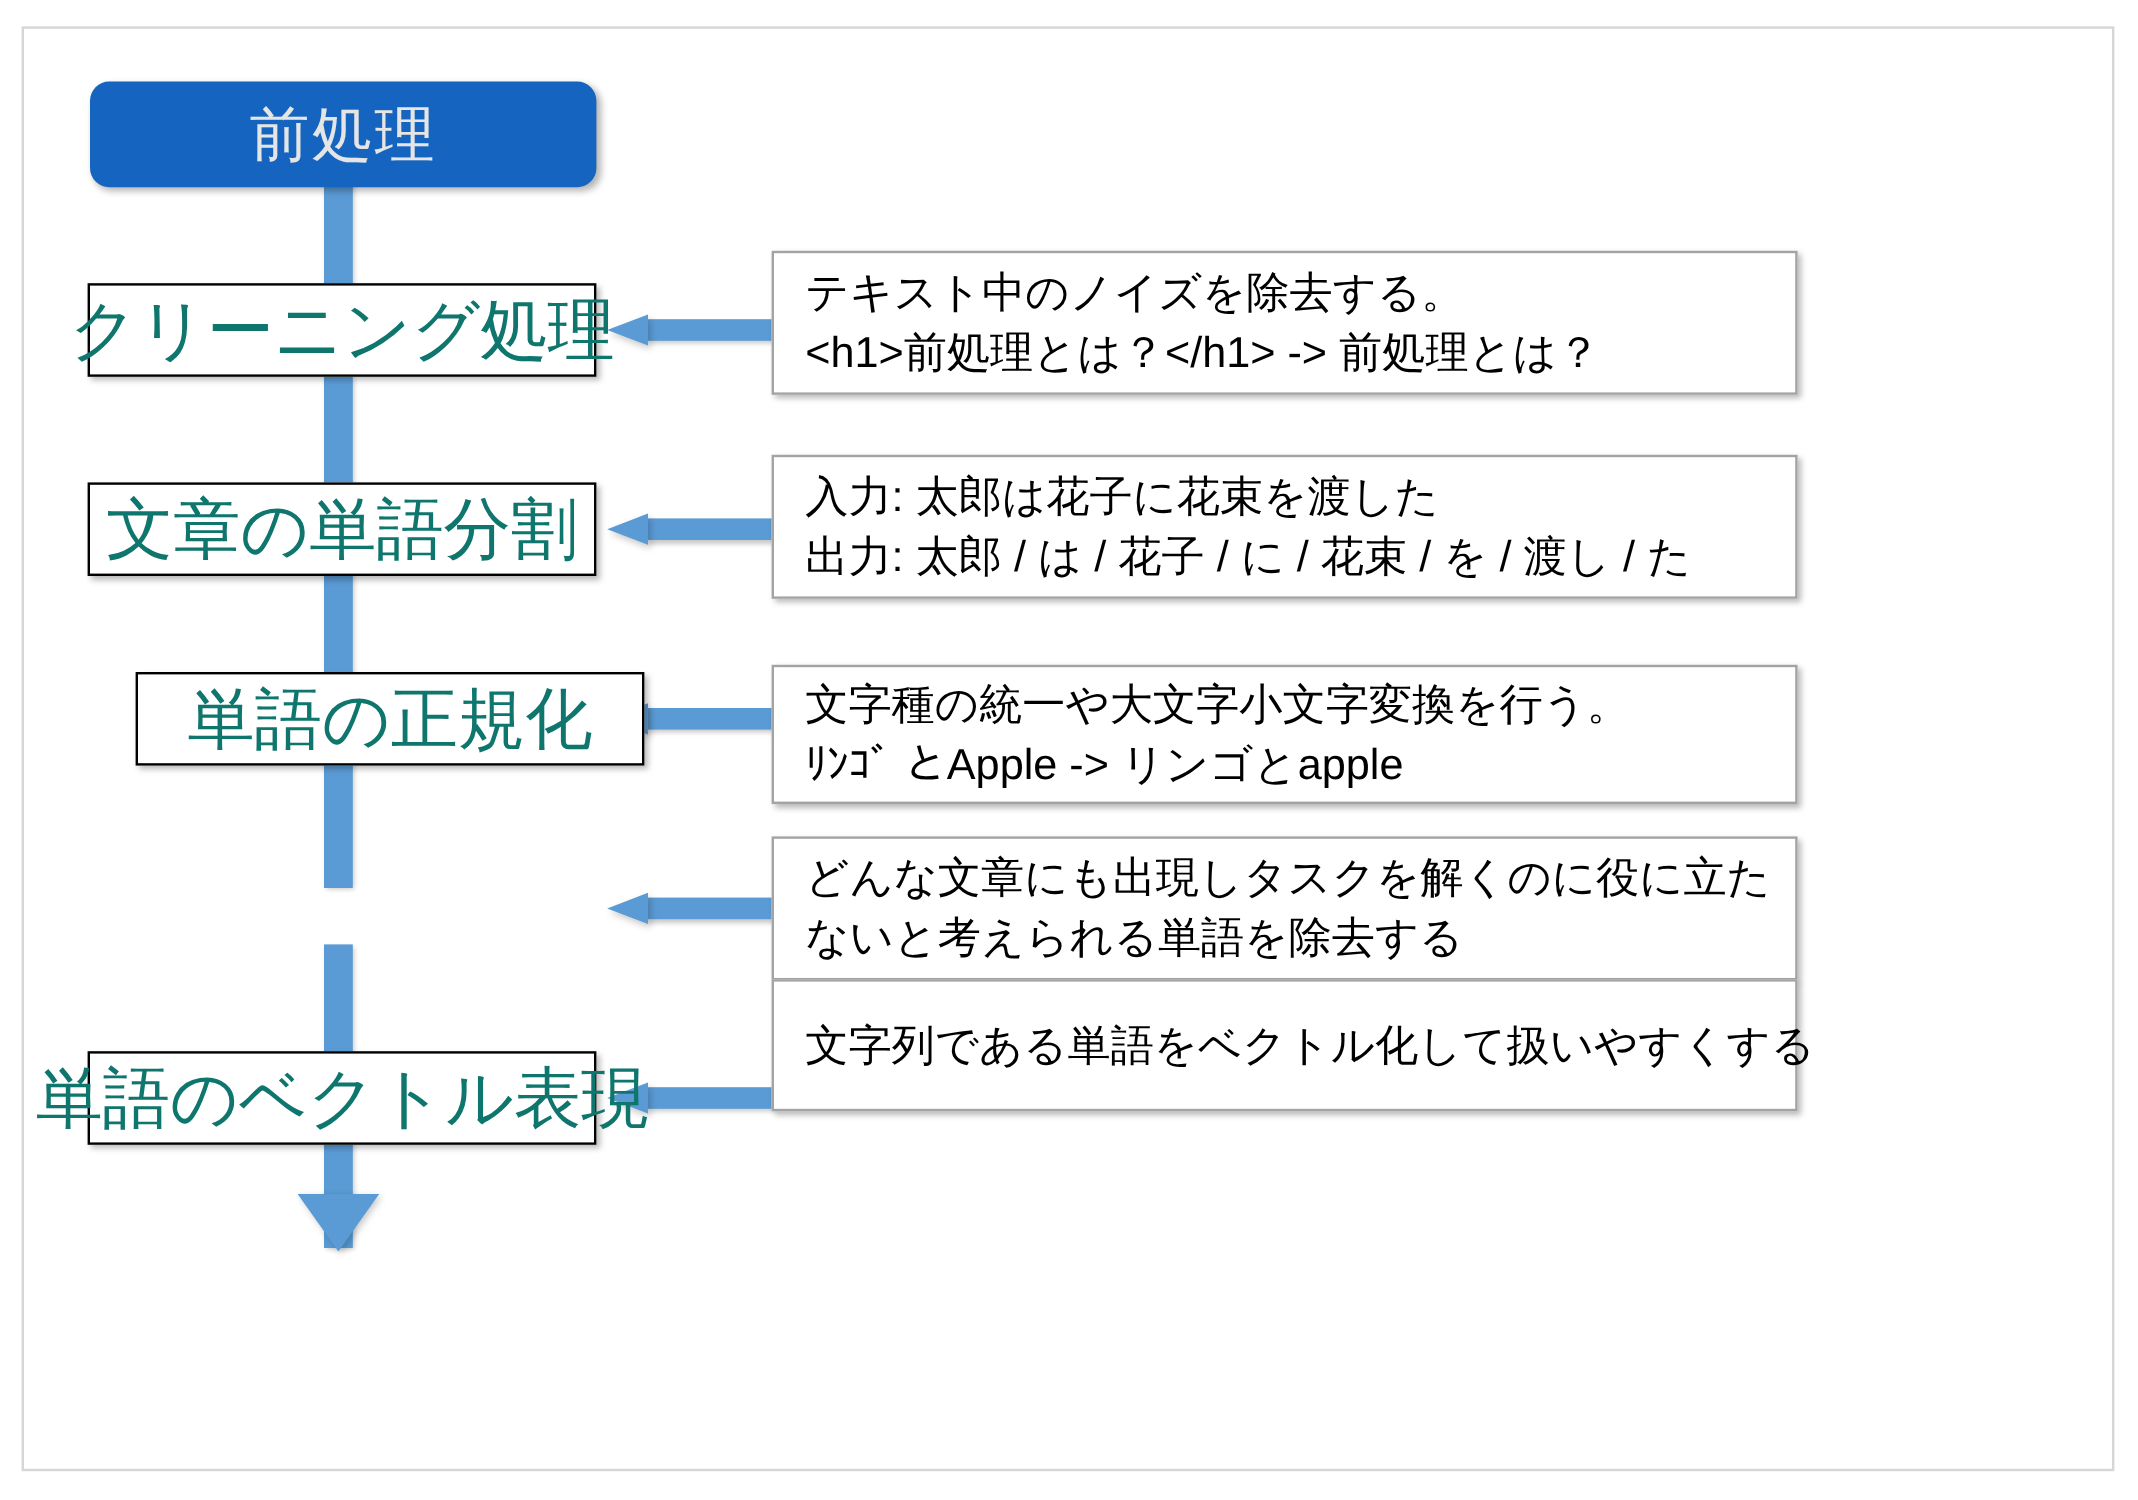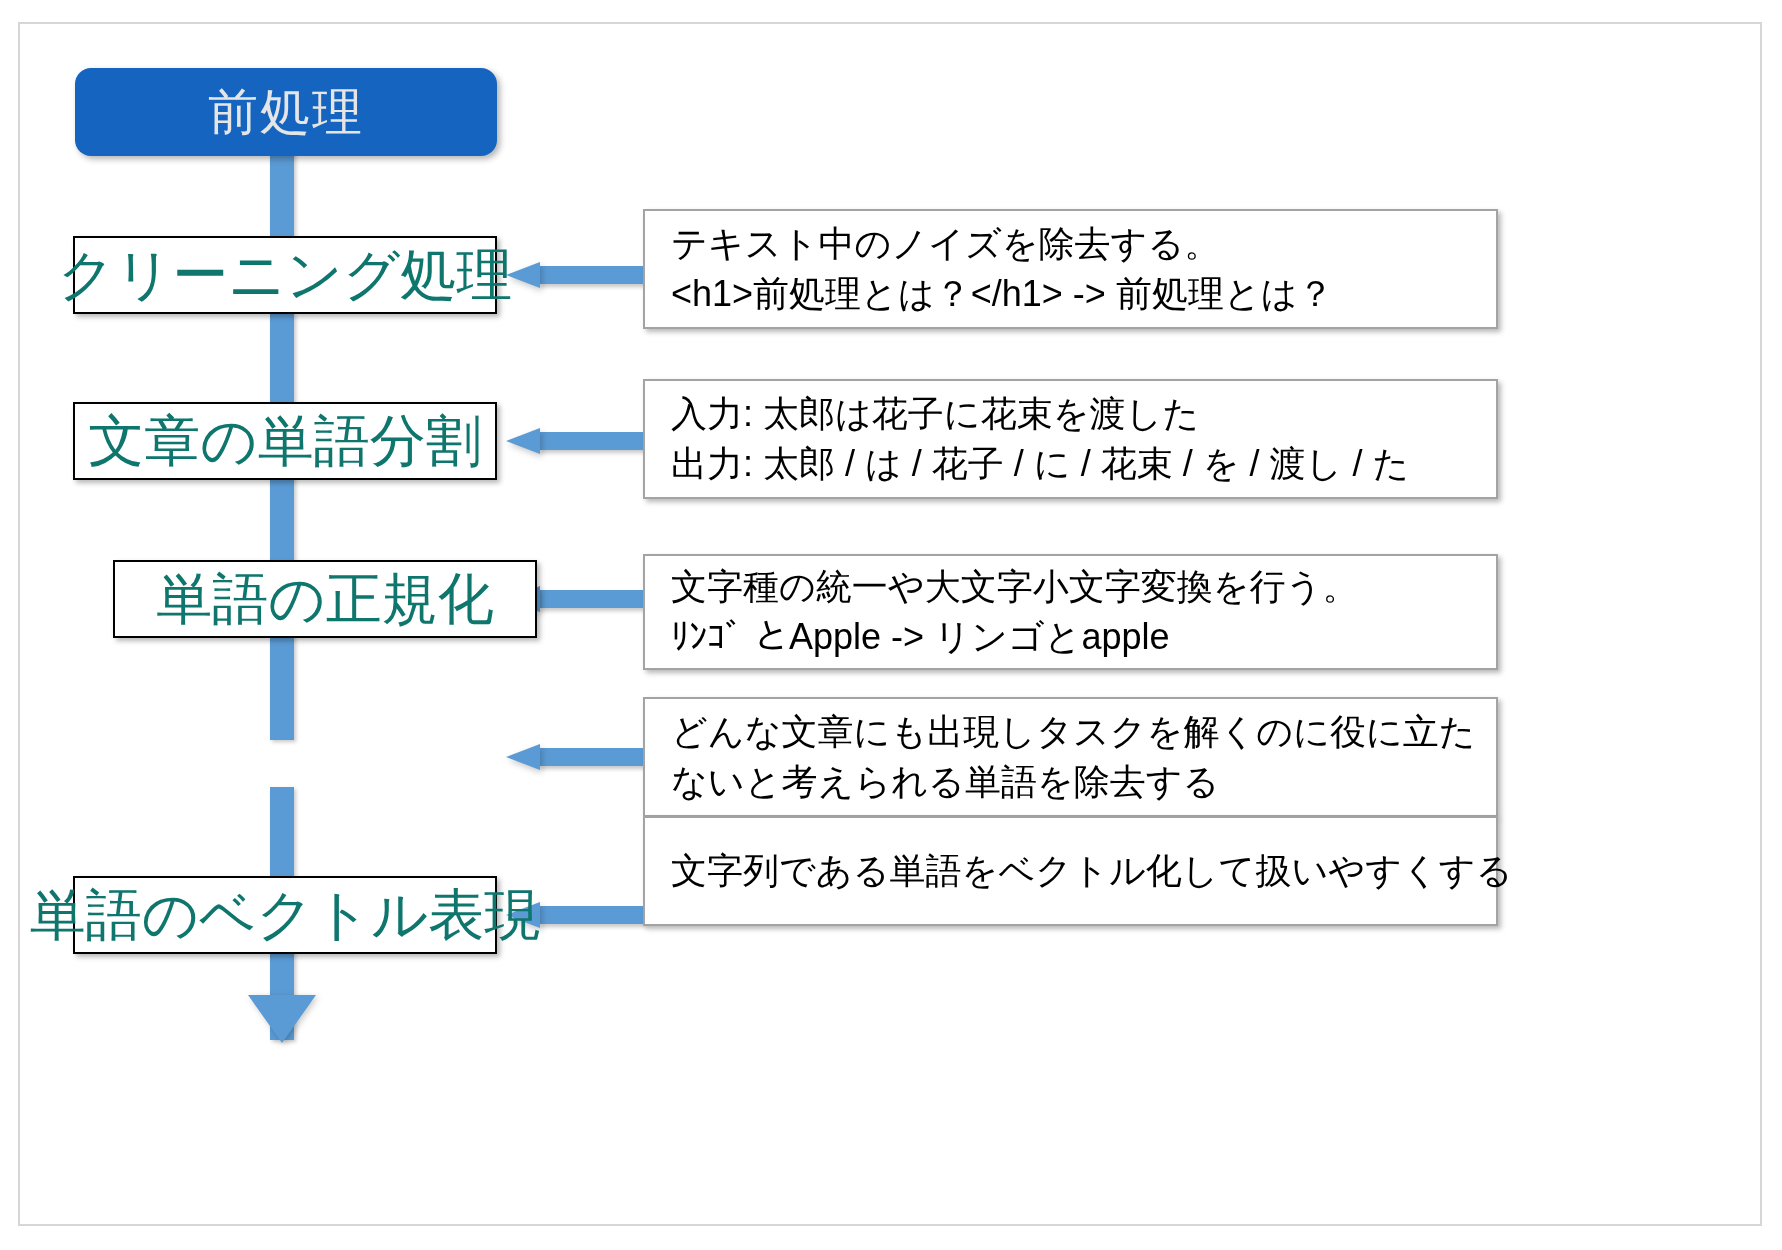--- a/index.html
+++ b/index.html
@@ -177,21 +177,21 @@
   </div>
   <div class="desc-box" style="top:554px;width:855px;height:116px;">
     <span class="line">文字種の統一や大文字小文字変換を行う。</span>
     <span class="line">ﾘﾝｺﾞ とApple -&gt; リンゴとapple</span>
   </div>
 
   <div class="harrow" style="left:506px;top:744px;width:140px;">
     <div class="shaft" style="width:108px;"></div>
     <div class="head"></div>
   </div>
-  <div class="desc-box" style="top:697px;width:855px;height:120px;">
+  <div class="desc-box" style="top:697px;width:855px;height:120px;font-family:Liberation Serif, serif;">
     <span class="line">どんな文章にも出現しタスクを解くのに役に立た</span>
     <span class="line">ないと考えられる単語を除去する</span>
   </div>
 
   <div class="step-box" style="top:876px;height:78px;">
     <span class="label">単語のベクトル表現</span>
   </div>
   <div class="harrow" style="left:506px;top:902px;width:140px;">
     <div class="shaft" style="width:108px;"></div>
     <div class="head"></div>

